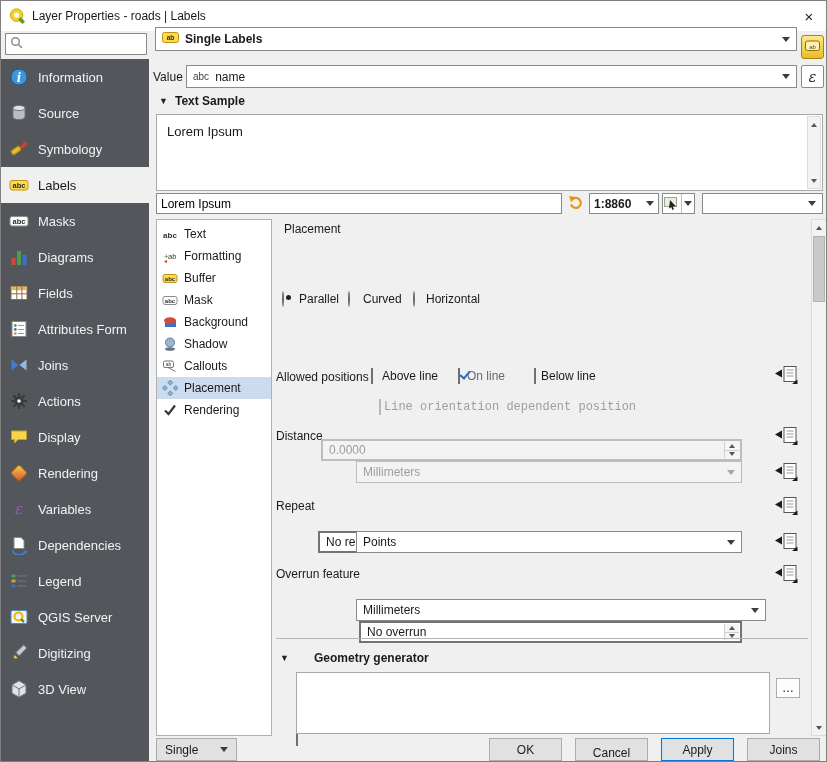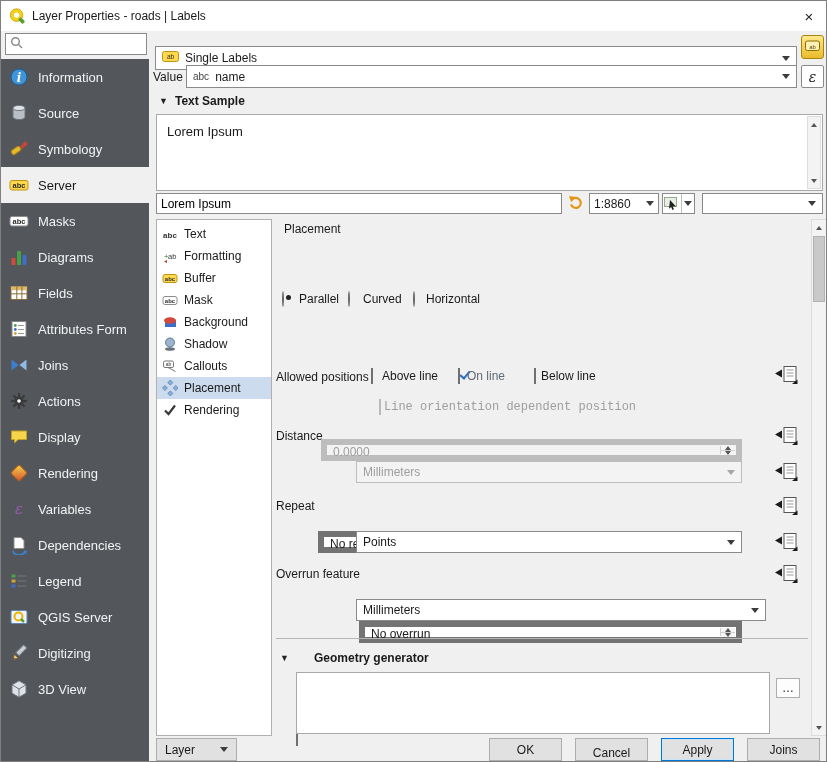--- a/index.html
+++ b/index.html
@@ -36,21 +36,21 @@
   .combo .sp{ flex:1; }
   .combo.disab{ background:#f3f3f3; border-color:#bdbdbd; color:#9e9e9e; }
   .tri{ width:0; height:0; }
   .tri.down{ border-left:4px solid transparent; border-right:4px solid transparent;
              border-top:5px solid #3c3c3c; }
   .combo.disab .tri.down{ border-top-color:#a6a6a6; }
   .tri.up-s{ border-left:3px solid transparent; border-right:3px solid transparent;
              border-bottom:4px solid #555; }
   .tri.dn-s{ border-left:3px solid transparent; border-right:3px solid transparent;
              border-top:4px solid #555; }
-  .spin{ background:#fff; border:6px solid #737373; display:flex; align-items:flex-start;
+  .spin{ background:#fff; border:2px solid #737373; display:flex; align-items:center;
          padding:0 34px 0 6px; position:relative; }
   .spin.disab{ background:#f3f3f3; border-color:#bdbdbd; color:#9e9e9e; }
   .spin .col{ position:absolute; right:1px; top:1px; bottom:1px; width:15px; display:flex;
               flex-direction:column; border-left:1px solid #cfcfcf; }
   .spin .col > div{ flex:1; display:flex; align-items:center; justify-content:center;
                     background:#f5f5f5; }
   .spin .col > div + div{ border-top:1px solid #cfcfcf; }
 
   .btn{ background:#e1e1e1; border:1px solid #adadad; display:flex; align-items:center;
         justify-content:center; height:23px; font-size:12px; cursor:default; gap:10px; }
@@ -144,21 +144,21 @@
         </span>
       <span>Symbology</span>
     </div>
     <div class="sb-item sel">
       <span class="si">
           <svg width="20" height="20" viewBox="0 0 20 20">
             <rect x="1" y="5.5" width="18" height="9.5" rx="2" fill="#ffd84d" stroke="#bd9512"></rect>
             <text x="10" y="13" text-anchor="middle" font-size="7.5" font-weight="bold" fill="#2b2b2b">abc</text>
           </svg>
         </span>
-      <span>Server</span>
+      <span>Labels</span>
     </div>
     <div class="sb-item">
       <span class="si">
           <svg width="20" height="20" viewBox="0 0 20 20">
             <rect x="1" y="5.5" width="18" height="9.5" rx="2" fill="#fff" stroke="#8c8c8c"></rect>
             <text x="10" y="13" text-anchor="middle" font-size="7.5" font-weight="bold" fill="#2b2b2b">abc</text>
           </svg>
         </span>
       <span>Masks</span>
     </div>
@@ -304,21 +304,21 @@
           <svg width="20" height="20" viewBox="0 0 20 20">
             <path d="M10 1.8 l7 4 v8.4 l-7 4 l-7 -4 V5.8 z" fill="#dfe3e7" stroke="#6e757c"></path>
             <path d="M10 10 l7 -4.2 M10 10 l-7 -4.2 M10 10 v8.2" fill="none" stroke="#6e757c"></path>
           </svg>
         </span>
       <span>3D View</span>
     </div>
   </div>
 
   
-  <div class="abs combo" style="left:154px;top:45px;width:642px;height:24px;">
+  <div class="abs combo" style="left:154px;top:26px;width:642px;height:24px;font-weight:bold;">
     <span><svg width="17" height="13">
           <rect x="0.5" y="1.5" width="16" height="10" rx="2" fill="#ffd84d" stroke="#bd9512"></rect>
           <text x="8.5" y="9" text-anchor="middle" font-size="6.5" fill="#2b2b2b">ab</text>
         </svg></span>
     <span class="sp">Single Labels</span>
     <span class="tri down"></span>
   </div>
   <div class="abs" style="left:800px;top:34px;width:23px;height:24px;border:1px solid #a8860b;border-radius:3px;background:linear-gradient(#ffe98c,#e9bb2a);display:flex;align-items:center;justify-content:center;">
     <span><svg width="15" height="12">
           <rect x="0.5" y="1" width="14" height="9.5" rx="2" fill="#fff1b8" stroke="#8a6d00"></rect>
@@ -356,21 +356,21 @@
   
   <div class="abs" style="left:155px;top:192px;width:406px;height:21px;background:#fff;border:1px solid #8a8a8a;display:flex;align-items:center;padding:0 4px;">
     <input style="border: none; outline: none; width: 100%; font: 12px &quot;Liberation Sans&quot;, sans-serif;" value="Lorem Ipsum">
   </div>
   <div class="abs" style="left:564px;top:192px;width:21px;height:21px;display:flex;align-items:center;justify-content:center;">
     <span><svg width="16" height="16" viewBox="0 0 16 16">
           <path d="M3.6 6.2 a5 5 0 1 1 -0.6 4.2" fill="none" stroke="#e49613" stroke-width="2.2"></path>
           <polygon points="1,2 7.4,3 3.2,8.2" fill="#e49613"></polygon>
         </svg></span>
   </div>
-  <div class="abs combo" style="left:588px;top:192px;width:70px;height:21px;padding:0 4px;">
+  <div class="abs combo" style="left:588px;top:192px;width:70px;height:21px;padding:0 4px;font-weight:bold;">
     <span class="sp">1:8860</span>
     <span class="tri down"></span>
   </div>
   <div class="abs tool-btn" style="left:661px;top:192px;width:33px;height:21px;gap:0;padding:0;">
     <span style="display:flex;align-items:center;justify-content:center;width:19px;height:100%;">
         <svg width="16" height="15">
           <rect x="0.5" y="1.5" width="12" height="9" fill="#e8eee4" stroke="#98a88c"></rect>
           <polygon points="6,4 12,10.5 8.7,10.3 10,13.3 8.4,13.9 7.2,10.9 5,12.8" fill="#222"></polygon>
         </svg>
       </span>
@@ -632,21 +632,21 @@
         <span class="tri up-s"></span>
       </div>
     <div class="sb-thumb" style="top:16px;height:66px;"></div>
     <div class="sb-btn" style="bottom:0;">
         <span class="tri dn-s"></span>
       </div>
   </div>
 
   
   <div class="abs btn" style="left:155px;top:737px;width:81px;justify-content:space-between;padding:0 8px;">
-    <span>Layer</span>
+    <span>Single</span>
     <span class="tri down"></span>
   </div>
   <div class="abs btn" style="left:488px;top:737px;width:73px;">
     <span>OK</span>
   </div>
   <div class="abs btn" style="left:574px;top:737px;width:73px;align-items:flex-end;">
     <span>Cancel</span>
   </div>
   <div class="abs btn default" style="left:660px;top:737px;width:73px;">
     <span>Apply</span>

